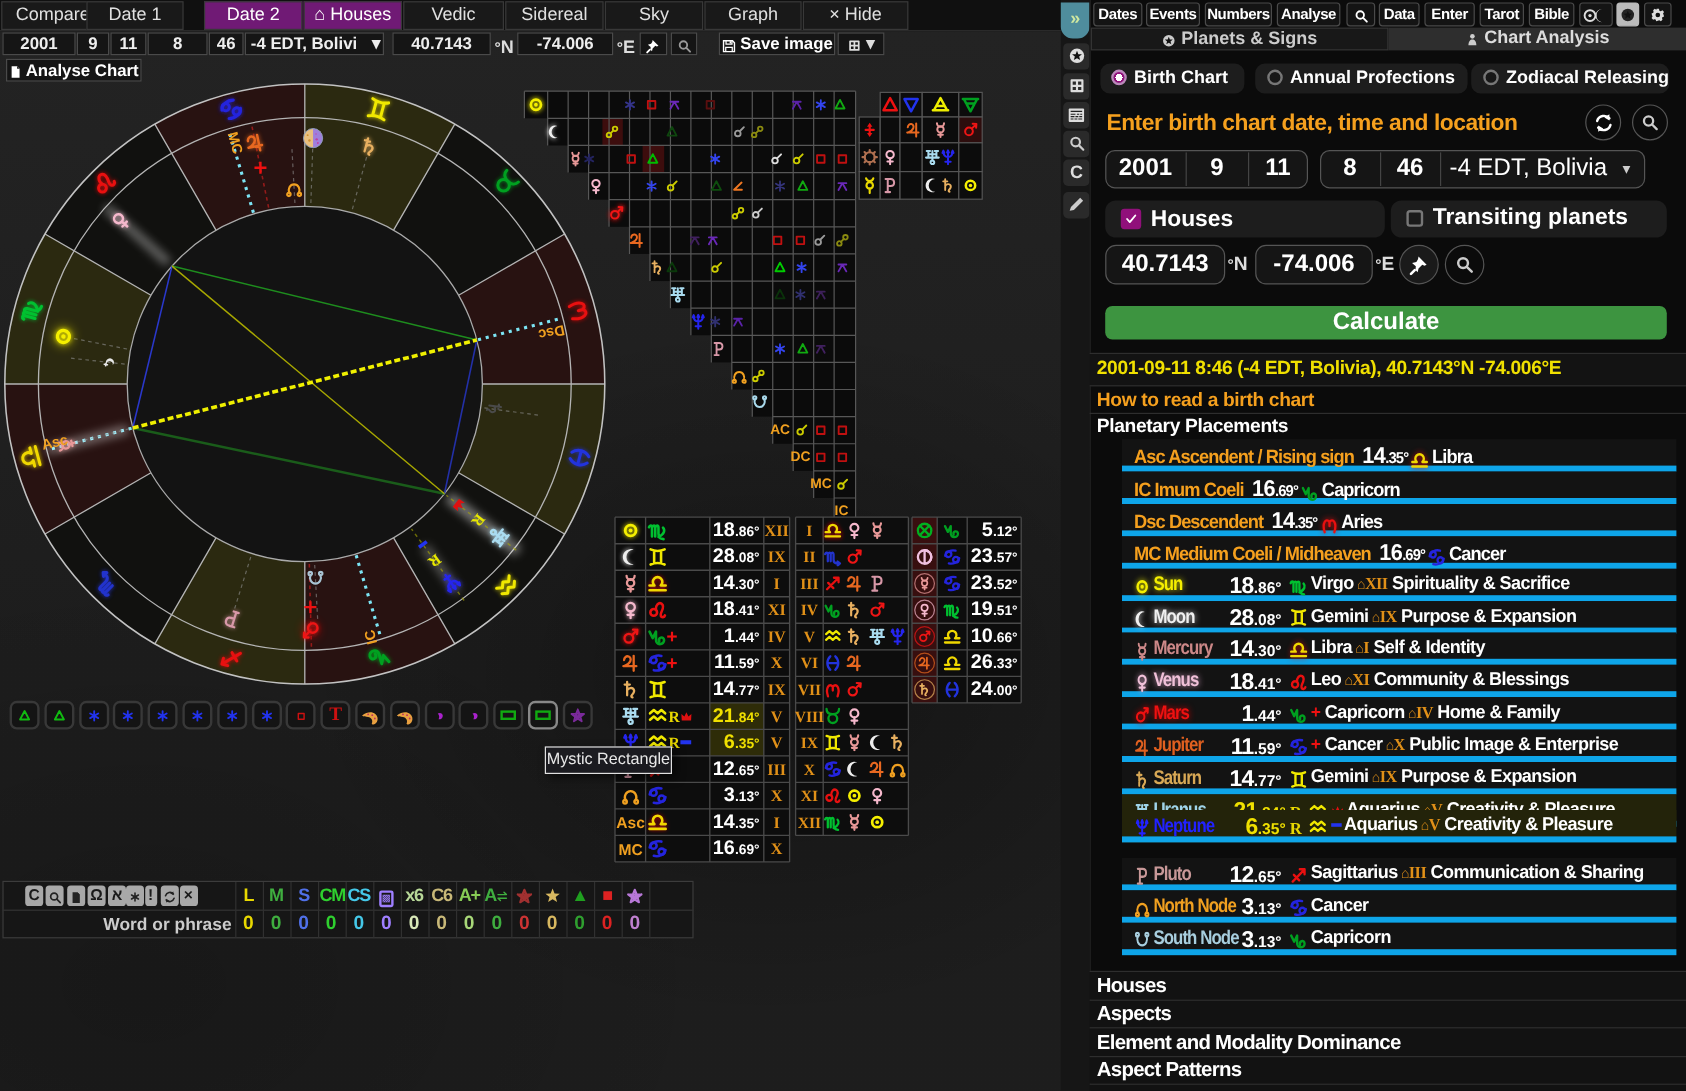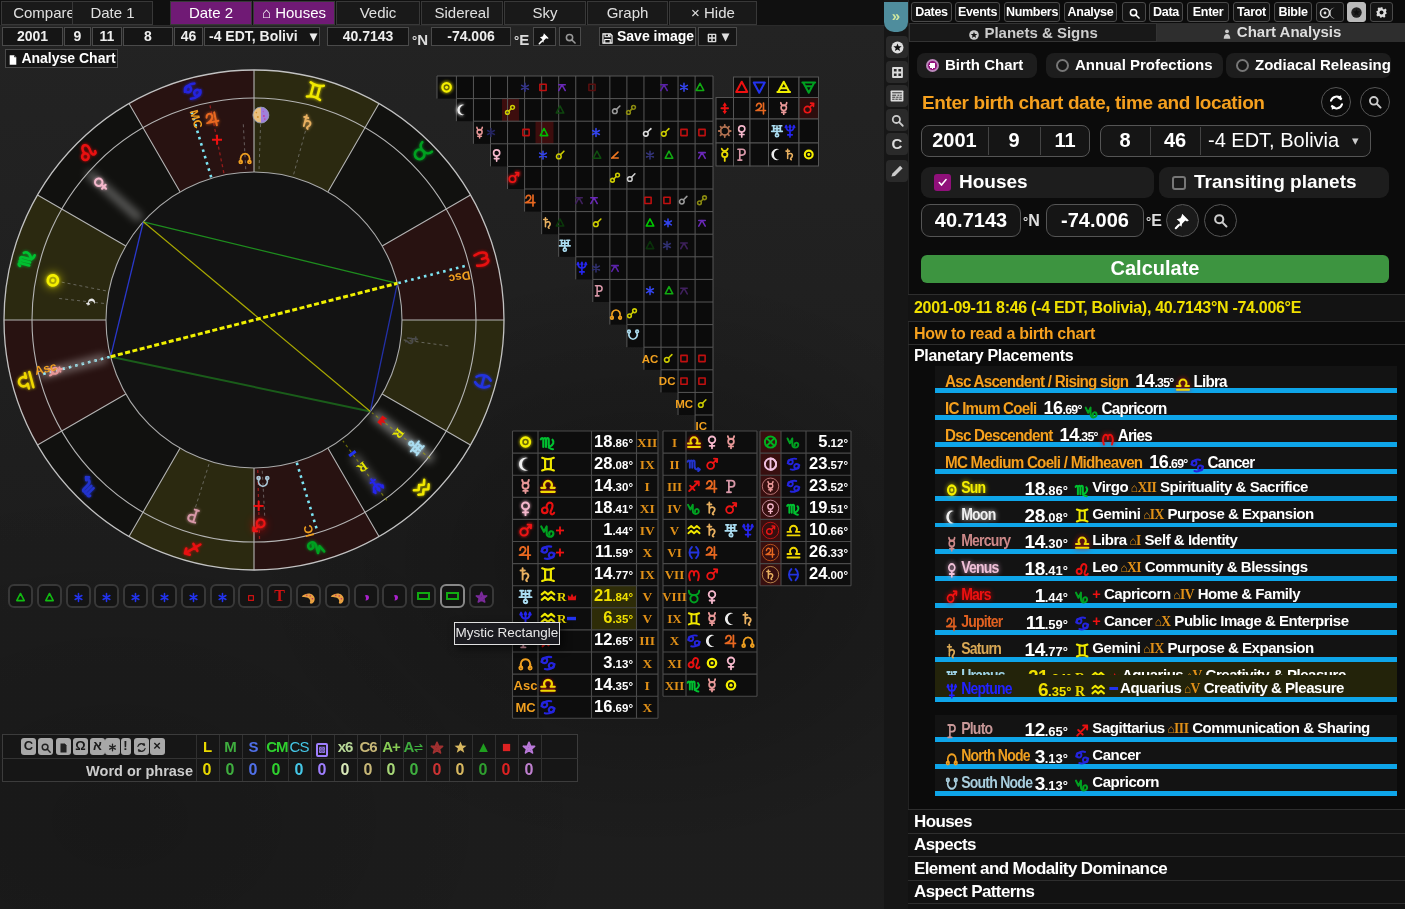--- a/index.html
+++ b/index.html
@@ -1332,21 +1332,21 @@
 <div class="abs" style="left:517.5px;top:735px;width:1px;height:46px;background:#303030"></div>
 <div class="abs" style="left:540.5px;top:735px;width:1px;height:46px;background:#303030"></div>
 <div class="abs" style="left:195.5px;top:737px;width:23px;height:20px;text-align:center;line-height:19px"><span style="color:#e8d800;font-weight:bold;font-size:15px;letter-spacing:-1px">L</span></div>
 <div class="abs" style="left:195.5px;top:760px;width:23px;height:20px;text-align:center;line-height:20px;color:#e8d800;font-weight:bold;font-size:16px">0</div>
 <div class="abs" style="left:218.5px;top:737px;width:23px;height:20px;text-align:center;line-height:19px"><span style="color:#3fae3f;font-weight:bold;font-size:15px;letter-spacing:-1px">M</span></div>
 <div class="abs" style="left:218.5px;top:760px;width:23px;height:20px;text-align:center;line-height:20px;color:#3fae3f;font-weight:bold;font-size:16px">0</div>
 <div class="abs" style="left:241.5px;top:737px;width:23px;height:20px;text-align:center;line-height:19px"><span style="color:#5070e8;font-weight:bold;font-size:15px;letter-spacing:-1px">S</span></div>
 <div class="abs" style="left:241.5px;top:760px;width:23px;height:20px;text-align:center;line-height:20px;color:#5070e8;font-weight:bold;font-size:16px">0</div>
 <div class="abs" style="left:264.5px;top:737px;width:23px;height:20px;text-align:right;line-height:19px"><span style="color:#2fd02f;font-weight:bold;font-size:15px;letter-spacing:-1px">CM</span></div>
 <div class="abs" style="left:264.5px;top:760px;width:23px;height:20px;text-align:center;line-height:20px;color:#2fd02f;font-weight:bold;font-size:16px">0</div>
-<div class="abs" style="left:287.5px;top:737px;width:23px;height:20px;text-align:center;line-height:19px"><span style="color:#45c8e8;font-weight:normal;font-size:15px;letter-spacing:-1px">CS</span></div>
+<div class="abs" style="left:287.5px;top:737px;width:23px;height:20px;text-align:center;line-height:19px"><span style="color:#45c8e8;font-weight:bold;font-size:15px;letter-spacing:-1px">CS</span></div>
 <div class="abs" style="left:287.5px;top:760px;width:23px;height:20px;text-align:center;line-height:20px;color:#45c8e8;font-weight:bold;font-size:16px">0</div>
 <div class="abs" style="left:310.5px;top:737px;width:23px;height:20px;text-align:center;line-height:19px"><span style="display:inline-block;width:12px;height:14px;border:2px solid #9f7fff;border-radius:2px;color:#9f7fff;font-size:8px;line-height:10px">▩</span></div>
 <div class="abs" style="left:310.5px;top:760px;width:23px;height:20px;text-align:center;line-height:20px;color:#9f7fff;font-weight:bold;font-size:16px">0</div>
 <div class="abs" style="left:333.5px;top:737px;width:23px;height:20px;text-align:center;line-height:19px"><span style="color:#b8d898;font-weight:bold;font-size:15px;letter-spacing:-1px">x6</span></div>
 <div class="abs" style="left:333.5px;top:760px;width:23px;height:20px;text-align:center;line-height:20px;color:#d8e8b8;font-weight:bold;font-size:16px">0</div>
 <div class="abs" style="left:356.5px;top:737px;width:23px;height:20px;text-align:center;line-height:19px"><span style="color:#c8b878;font-weight:bold;font-size:15px;letter-spacing:-1px">C6</span></div>
 <div class="abs" style="left:356.5px;top:760px;width:23px;height:20px;text-align:center;line-height:20px;color:#c8b878;font-weight:bold;font-size:16px">0</div>
 <div class="abs" style="left:379.5px;top:737px;width:23px;height:20px;text-align:center;line-height:19px"><span style="color:#88cc55;font-weight:bold;font-size:15px;letter-spacing:-1px">A+</span></div>
 <div class="abs" style="left:379.5px;top:760px;width:23px;height:20px;text-align:center;line-height:20px;color:#a8d878;font-weight:bold;font-size:16px">0</div>
 <div class="abs" style="left:402.5px;top:737px;width:23px;height:20px;text-align:center;line-height:19px"><span style="color:#3fae3f;font-weight:bold;font-size:15px">A</span><svg class="g" width="10" height="12" viewBox="-10 -10 20 20" style="color:#3fae3f">

